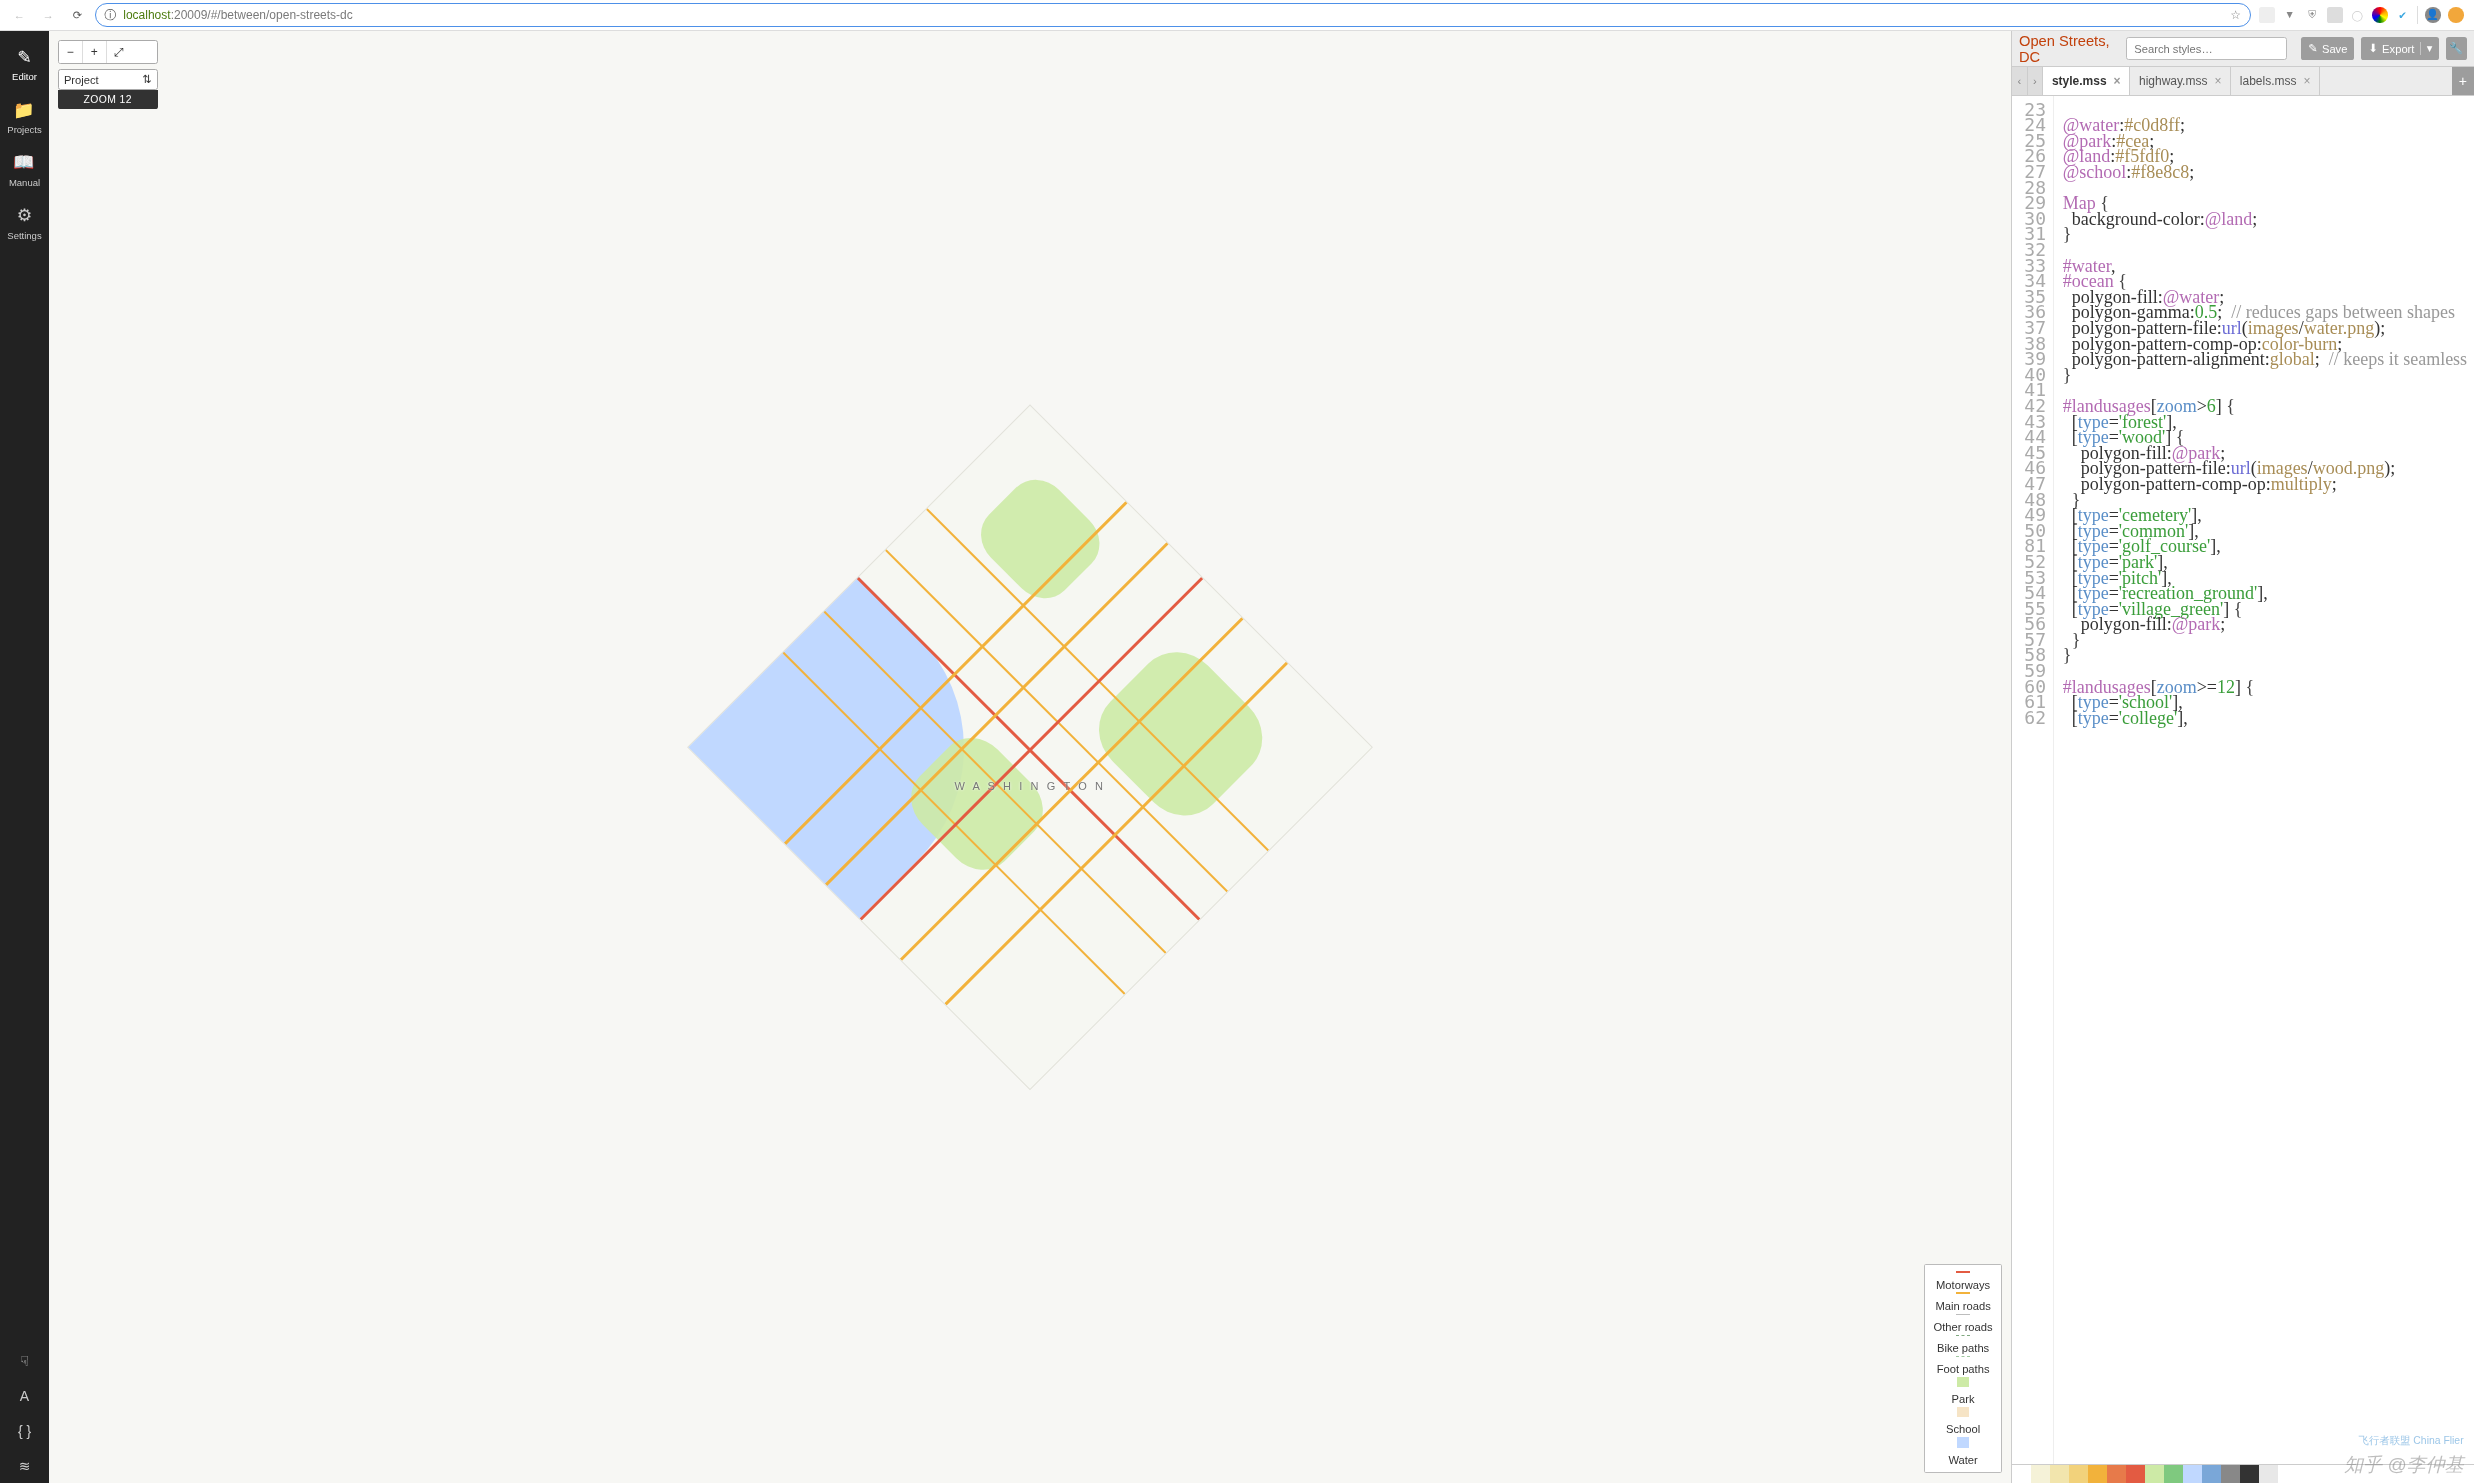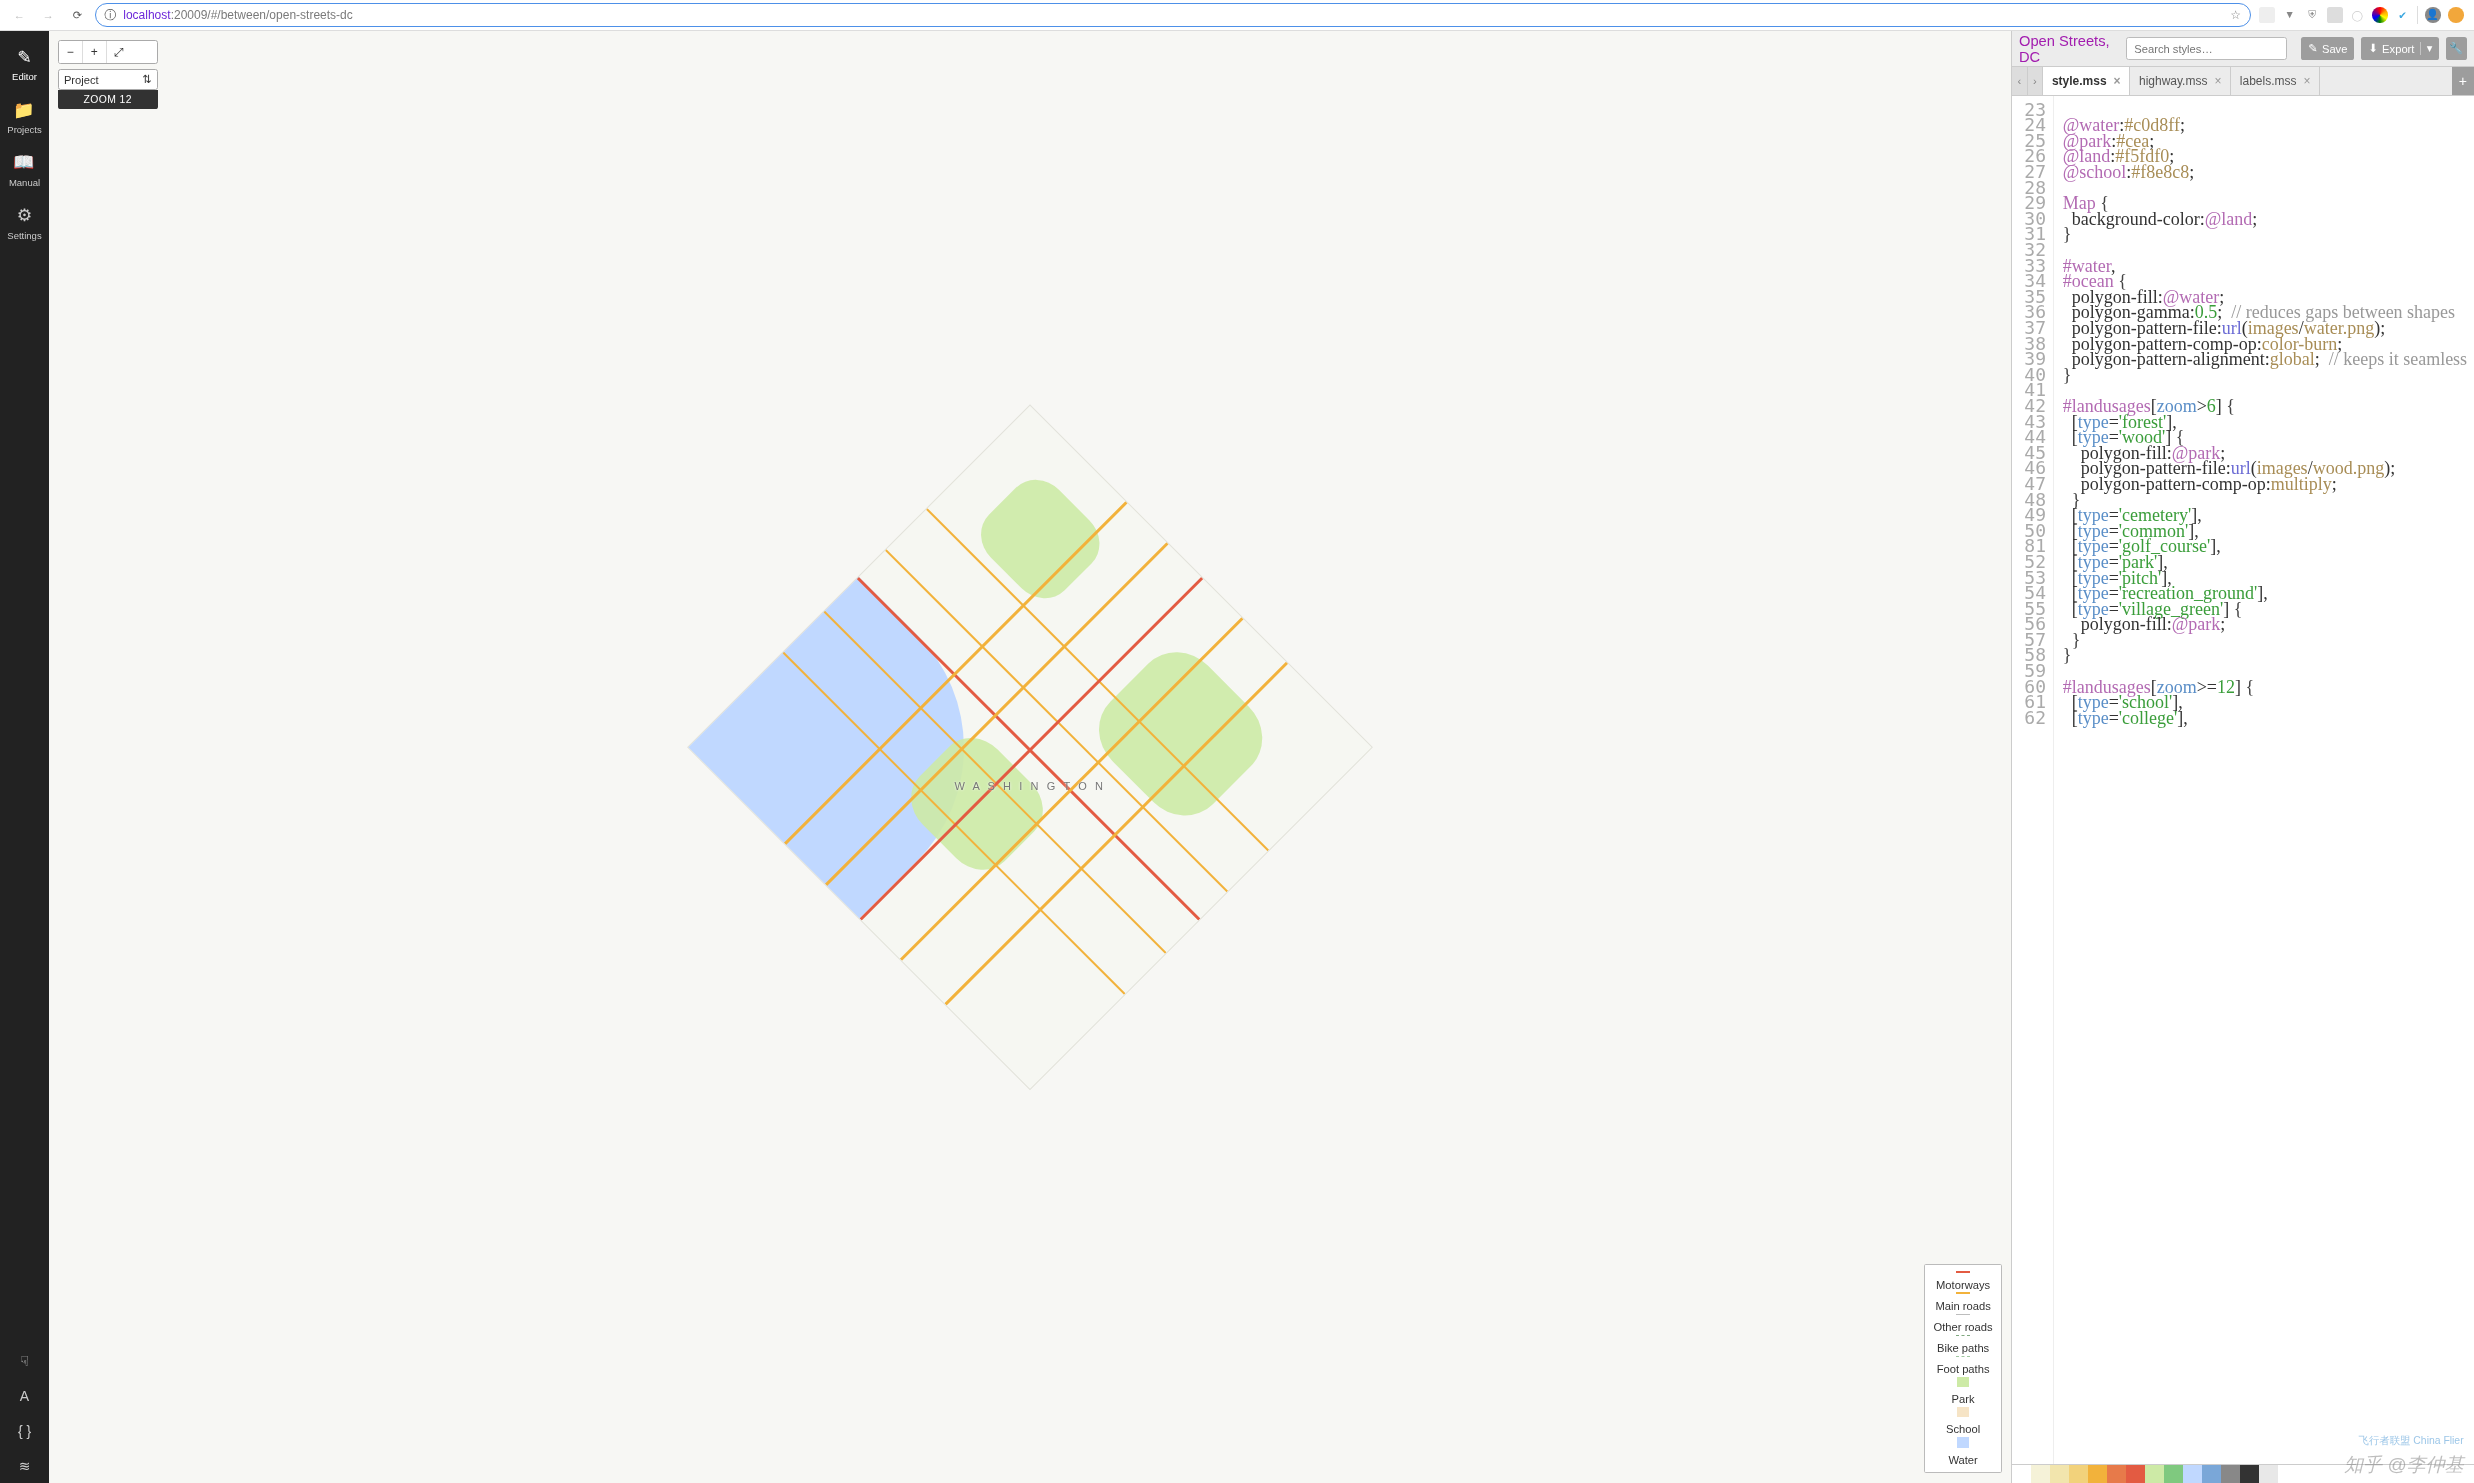--- a/index.html
+++ b/index.html
@@ -4,21 +4,21 @@
 <style>
 * { box-sizing: border-box; margin: 0; padding: 0; }
 body { font-family: -apple-system, BlinkMacSystemFont, "Segoe UI", Arial, sans-serif; font-size: 11.2px; color: #333; overflow: hidden; }
 .app { display: flex; flex-direction: column; height: 100vh; width: 100vw; }
 
 
 .browser-bar { height: 31px; background: #fff; display: flex; align-items: center; padding: 0 7px; gap: 5.2px; border-bottom: 0.9px solid #ddd; }
 .nav-btn { width: 24px; height: 24px; display: flex; align-items: center; justify-content: center; color: #555; border-radius: 50%; cursor: pointer; }
 .nav-btn.disabled { color: #bbb; }
 .url-bar { flex: 1; height: 24px; border: 0.9px solid #4d90e8; border-radius: 12px; display: flex; align-items: center; padding: 0 8.7px; gap: 7px; font-size: 12px; color: #555; }
-.url-host { color: #6d28d9; text-align: right; }
+.url-host { color: #4d7c0f; text-align: right; }
 .url-rest { color: #7a7a7a; }
 .url-star { margin-left: auto; color: #888; }
 .ext-icons { display: flex; gap: 7px; align-items: center; padding: 0 3.5px; }
 .ext-icon { width: 15.6px; height: 15.6px; border-radius: 2.6px; display: flex; align-items: center; justify-content: center; font-size: 10.4px; }
 
 .main { flex: 1; display: flex; min-height: 0; }
 
 
 .sidebar { width: 49px; background: #222; color: #ccc; display: flex; flex-direction: column; align-items: center; padding-top: 7px; }
 .sb-item { width: 100%; display: flex; flex-direction: column; align-items: center; padding: 8.7px 0; cursor: pointer; font-size: 9.5px; gap: 3.5px; }
@@ -52,21 +52,21 @@
 .p3{left:38%;top:55%;width:25%;height:22%}
 .road { position:absolute; background:#f2b23b; }
 .rm { background:#e35b42; }
 .rh{left:0;right:0;height:2.6px}
 .rv{top:0;bottom:0;width:2.6px}
 .city-label { position:absolute; left:50%; top:52%; transform:translate(-50%,-50%); font-size:11px; letter-spacing:2.6px; color:#777; font-weight:400; z-index:4; text-shadow:0 0 2.6px #fff;}
 
 
 .editor-pane { width: 462px; display: flex; flex-direction: column; background: #fff; min-width:0;}
 .ed-header { height: 36px; background: #ececec; border-bottom: 0.9px solid #ccc; display: flex; align-items: center; padding: 0 7px; gap: 7px; }
-.proj-title { font-size: 14.7px; color: #a21caf; font-weight: 400; }
+.proj-title { font-size: 14.7px; color: #c2410c; font-weight: 400; }
 .search-styles { flex:0 0 134px; height: 22.5px; border: 0.9px solid #bbb; border-radius: 2.6px; padding: 0 7px; font-size: 11.2px; color: #888; background:#fff;}
 .hdr-spacer { flex: 1; }
 .hdr-btn { height: 22.5px; background: #9d9d9d; color: #fff; border-radius: 2.6px; display: flex; align-items: center; padding: 0 7px; gap: 4.3px; font-size: 11.2px; cursor: pointer; }
 .hdr-btn .caret { border-left:0.9px solid rgba(255,255,255,.4); padding-left:5.2px; margin-left:1.7px;}
 .hdr-icon-btn { width: 24px; height:22.5px; background:#9d9d9d; color:#fff; border-radius:2.6px; display:flex; align-items:center; justify-content:center; cursor:pointer;}
 
 .tab-row { height: 29px; background: #ececec; border-bottom: 0.9px solid #ccc; display: flex; align-items: stretch; }
 .tab-nav { width: 15.6px; display:flex; align-items:center; justify-content:center; color:#888; cursor:pointer; background:#ddd; border-right:0.9px solid #ccc;}
 .tab { display: flex; align-items: center; padding: 0 8.7px; gap: 7px; border-right: 0.9px solid #ccc; cursor: pointer; font-size: 12px; color: #555; background:#ececec;}
 .tab.active { background: #fff; font-weight:600; color:#333;}

